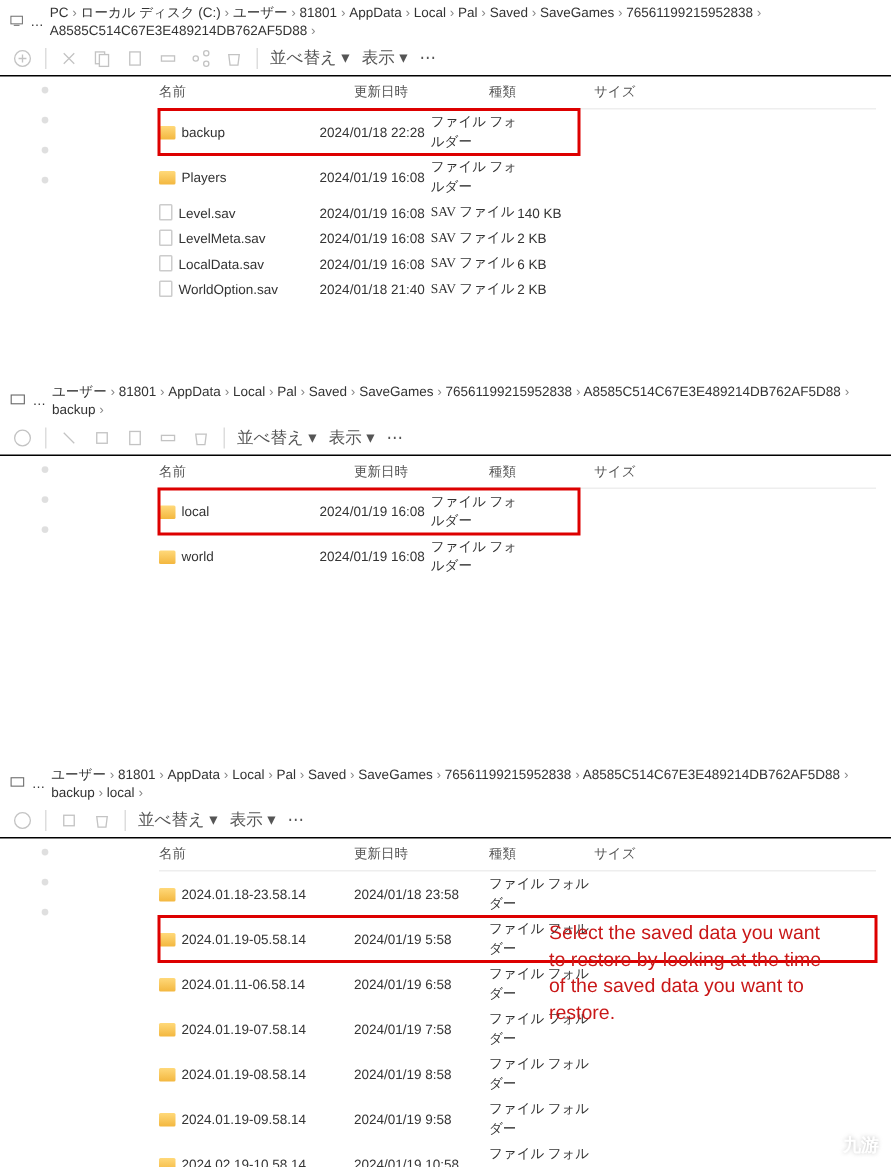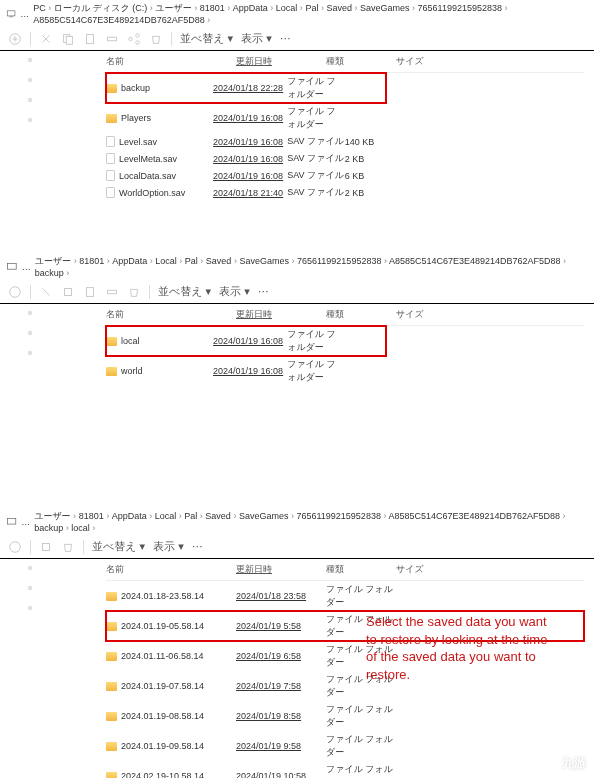--- a/index.html
+++ b/index.html
@@ -12,22 +12,22 @@
 .toolbar-row { display: flex; align-items: center; padding: 4px 8px; gap: 10px; font-size: 11px; color: #555; border-bottom: 1px solid #000000; text-align: center; }
 .toolbar-left { display: flex; gap: 8px; align-items: center; }
 .tool-ico { width: 14px; height: 14px; opacity: .5; }
 .tool-sep { width: 1px; height: 14px; background: #ddd; }
 .main-area { display: flex; margin-left: 24px; }
 .sidebar { width: 12px; display: flex; flex-direction: column; gap: 14px; padding-top: 6px; align-items: center; }
 .pin { width: 6px; height: 6px; opacity: .3; }
 .content { flex: 1; padding: 0 10px 10px 70px; position: relative; }
 .col-headers { display: flex; font-size: 9px; color: #555; border-bottom: 1px solid #eee; padding: 4px 0; }
 .col-name { width: 130px; }
-.col-date { width: 90px; text-decoration: underline; }
-.col-type { width: 70px; }
+.col-date { width: 90px; }
+.col-type { width: 70px; font-family: Liberation Serif, serif; }
 .col-size { width: 50px; text-align: left; }
 .row { display: flex; font-size: 9px; color: #333; padding: 2px 0; align-items: center; }
 .row .col-name { display: flex; align-items: center; gap: 4px; }
 .highlight-row { outline: 2px solid #d00; outline-offset: -1px; }
 .folder-ico { width: 11px; height: 9px; background: linear-gradient(#ffd97a,#f3b73f); border-radius: 1px; }
 .file-ico { width: 9px; height: 11px; background: #fff; border: 1px solid #ccc; border-radius: 1px; }
 .annotation { position: absolute; color: #c91818; font-size: 13px; font-weight: 500; line-height: 1.35; }
 .watermark { position: fixed; right: 8px; bottom: 6px; color: #fff; font-size: 12px; font-weight: 700; opacity: .55; text-shadow: 0 0 3px #999; pointer-events: none; }
 </style>
 </head>

